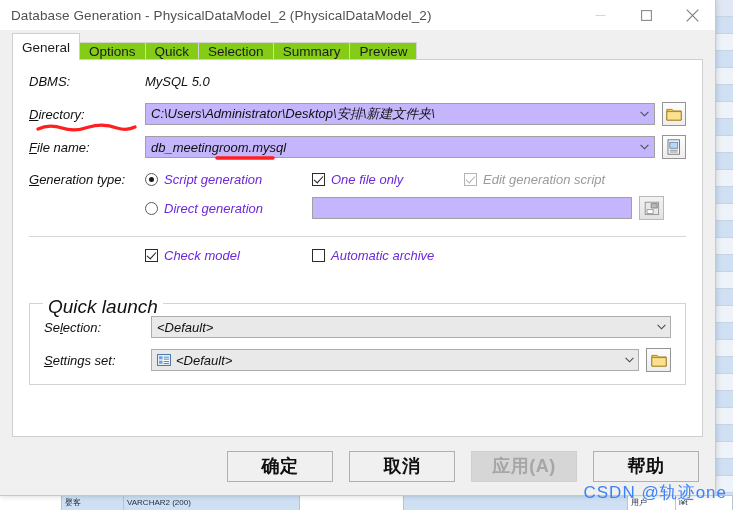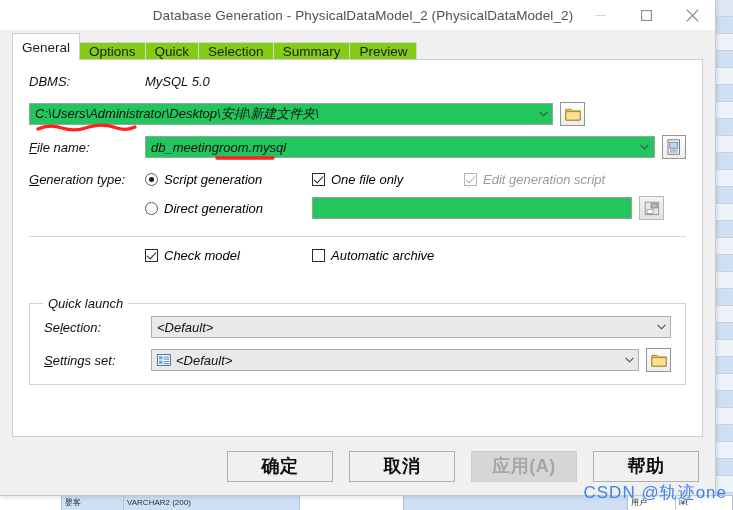--- a/index.html
+++ b/index.html
@@ -59,21 +59,20 @@
     display: flex; flex-direction: column;
   }
 
   
   #titlebar {
     height: 30px; min-height: 30px;
     background: #ffffff;
     display: flex; align-items: center;
     padding-left: 11px;
     position: relative;
-    justify-content: center;
   }
   #titlebar .title-text {
     font-size: 13.5px; color: #4e5255;
     white-space: nowrap; letter-spacing: .1px;
   }
   .win-btns { position: absolute; right: 0; top: 0; height: 30px; display: flex; }
   .win-btn {
     width: 46px; height: 30px;
     display: flex; align-items: center; justify-content: center;
     background: transparent;
@@ -122,21 +121,21 @@
     width: 116px; min-width: 116px;
     white-space: nowrap;
   }
   .lbl u { text-decoration: underline; }
   .val-static { font-size: 13px; color: #101010; }
 
   
   .combo {
     height: 22px;
     border: 1px solid #a0a0a0;
-    background: #22c55e;
+    background: #c4b5fd;
     display: flex; align-items: center;
     font-size: 13px; color: #101010;
     padding-left: 5px;
     position: relative;
     white-space: nowrap; overflow: hidden;
   }
   .combo .arrow {
     position: absolute; right: 0; top: 0;
     width: 18px; height: 20px;
     display: flex; align-items: center; justify-content: center;
@@ -149,21 +148,21 @@
     border: 1px solid #949494;
     background: linear-gradient(#fdfdfd,#ededed);
     display: flex; align-items: center; justify-content: center;
     margin-left: 7px;
   }
   .btn-icon.disabled { background: linear-gradient(#f3f3f3,#e2e2e2); border-color: #b9b9b9; }
 
   
   .radio, .checkbox {
     display: inline-flex; align-items: center;
-    font-size: 13px; color: #000000;
+    font-size: 13px; color: #6d28d9;
     white-space: nowrap;
   }
   .radio .dot {
     width: 13px; height: 13px; border-radius: 50%;
     border: 1px solid #5a5a5a; background: #fff;
     margin-right: 6px; position: relative; flex: none;
   }
   .radio.checked .dot::after {
     content: ""; position: absolute;
     left: 3px; top: 3px; width: 5px; height: 5px;
@@ -192,21 +191,21 @@
   
   .groupbox {
     border: 1px solid #d3d3d3;
     margin-top: 14px;
     padding: 12px 14px 12px 14px;
     position: relative;
   }
   .groupbox > .gb-title {
     position: absolute; top: -8px; left: 13px;
     background: #ffffff; padding: 0 5px;
-    font-size: 13px; color: #101010;
+    font-size: 19px; color: #101010;
   }
 
   
   #footer {
     height: 58px; min-height: 58px;
     display: flex; align-items: center; justify-content: flex-end;
     padding-right: 16px; gap: 16px;
     position: relative;
   }
   .btn {
@@ -315,20 +314,21 @@
   </div>
 
   <div id="panel">
 
     <div class="row" style="margin-bottom:13px">
       <div class="lbl">DBMS:</div>
       <div class="val-static">MySQL 5.0</div>
     </div>
 
     <div class="row" style="margin-bottom:9px; position:relative;">
+      <div class="lbl"><u>D</u><span>irectory:</span></div>
       <div class="combo" style="width:524px">
         <span>C:\Users\Administrator\Desktop\安排\新建文件夹\</span>
         <span class="arrow">
           <svg width="9" height="6" viewBox="0 0 9 6">
               <path d="M0.6 0.8 L4.5 4.8 L8.4 0.8" fill="none" stroke="#4a4a4a" stroke-width="1.1"></path>
             </svg>
         </span>
       </div>
       <div class="btn-icon">
         <svg width="16" height="14" viewBox="0 0 16 14">

